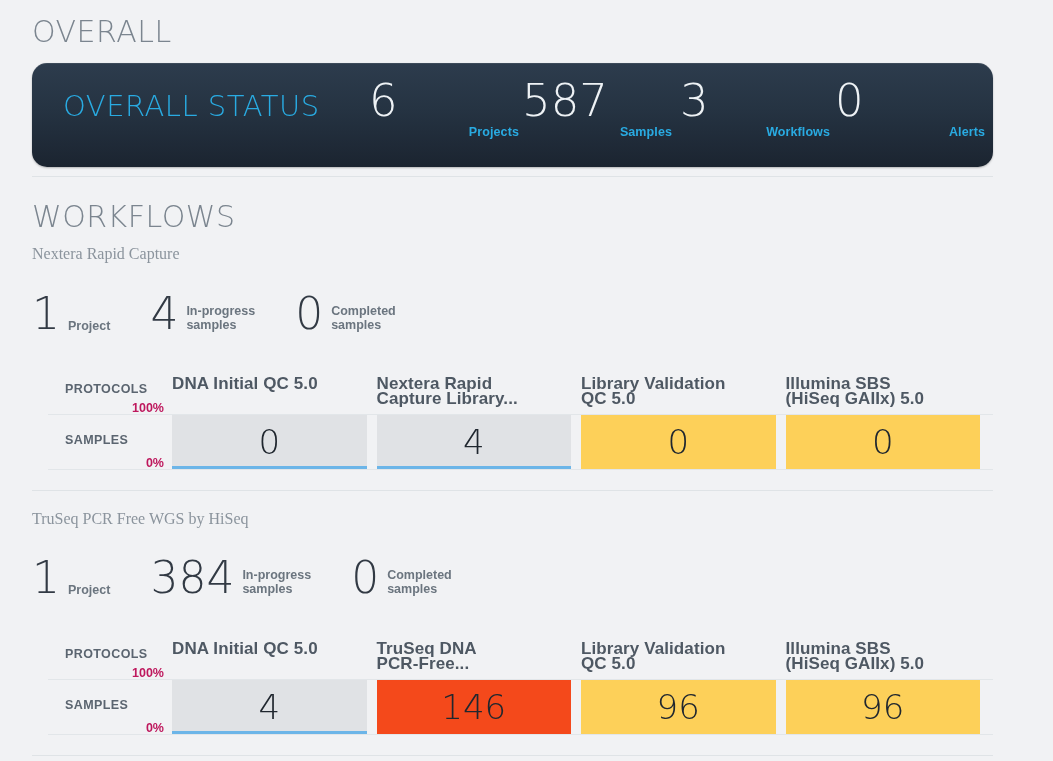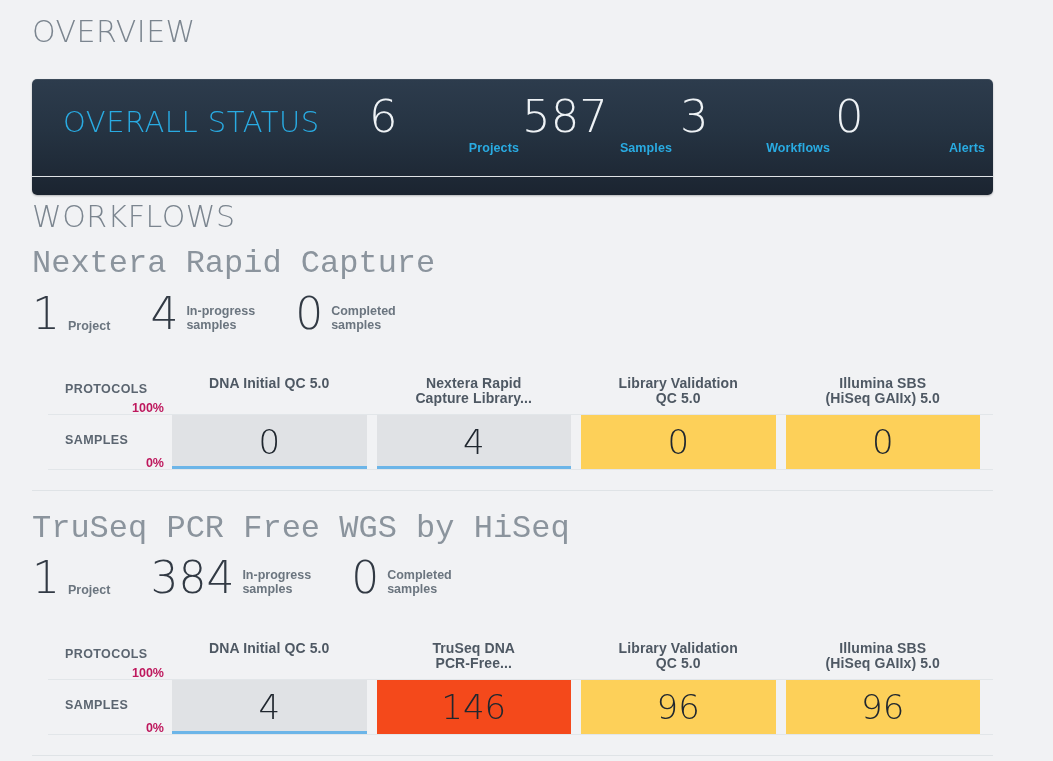--- a/index.html
+++ b/index.html
@@ -37,26 +37,25 @@
     height: 1px;
     background: #dfe3e6;
   }
 
   
   .status-bar {
     position: absolute;
     left: 32px;
     top: 63px;
     width: 961px;
-    height: 116px;
-    border-radius: 5px;
+    height: 104px;
+    border-radius: 15px;
     background: linear-gradient(180deg, #2d3c4d 0%, #253342 45%, #1b2430 100%);
     box-shadow: inset 0 1px 0 rgba(255,255,255,0.08), 0 1px 2px rgba(0,0,0,0.25);
     overflow: hidden;
-    margin-top: 16px;
   }
   .status-label {
     position: absolute;
     left: 31px;
     top: 26px;
     font-family: "DejaVu Sans", sans-serif;
     font-weight: 300;
     font-size: 29px;
     color: #29abe2;
     letter-spacing: 0.5px;
@@ -83,23 +82,23 @@
     letter-spacing: 0.1px;
     margin-top: -2px;
     white-space: nowrap;
     text-align: right;
   }
 
   
   .wf-name {
     position: absolute;
     left: 32px;
-    font-family: Liberation Mono, monospace;
-    font-weight: 300;
-    font-size: 32px;
+    font-family: Liberation Serif, serif;
+    font-weight: 300;
+    font-size: 16px;
     color: #8b949d;
     white-space: nowrap;
   }
 
   .wf-counts {
     position: absolute;
     left: 32px;
     display: flex;
     align-items: flex-start;
   }
@@ -210,35 +209,34 @@
     position: absolute;
     left: 172px;
     top: 8px;
     width: 808px;
     height: 36px;
     display: flex;
   }
   .proto-head-col {
     flex: 1;
     margin-right: 10px;
-    text-align: center;
-    font-size: 14px;
+    font-size: 17px;
     font-weight: bold;
     line-height: 15px;
     color: #4e5863;
     letter-spacing: 0.1px;
   }
   .proto-head-col:last-child { margin-right: 0; }
 </style>
 </head>
 <body>
 
 <div class="page">
 
-  <div class="section-title" style="top:14px;">OVERVIEW</div>
+  <div class="section-title" style="top:14px;">OVERALL</div>
 
   <div class="status-bar">
     <div class="status-label">OVERALL STATUS</div>
 
     <div class="stat" style="left:337px;">
       <div class="stat-value">6</div>
       <div class="stat-label">Projects</div>
     </div>
 
     <div class="stat" style="left:490px;">

